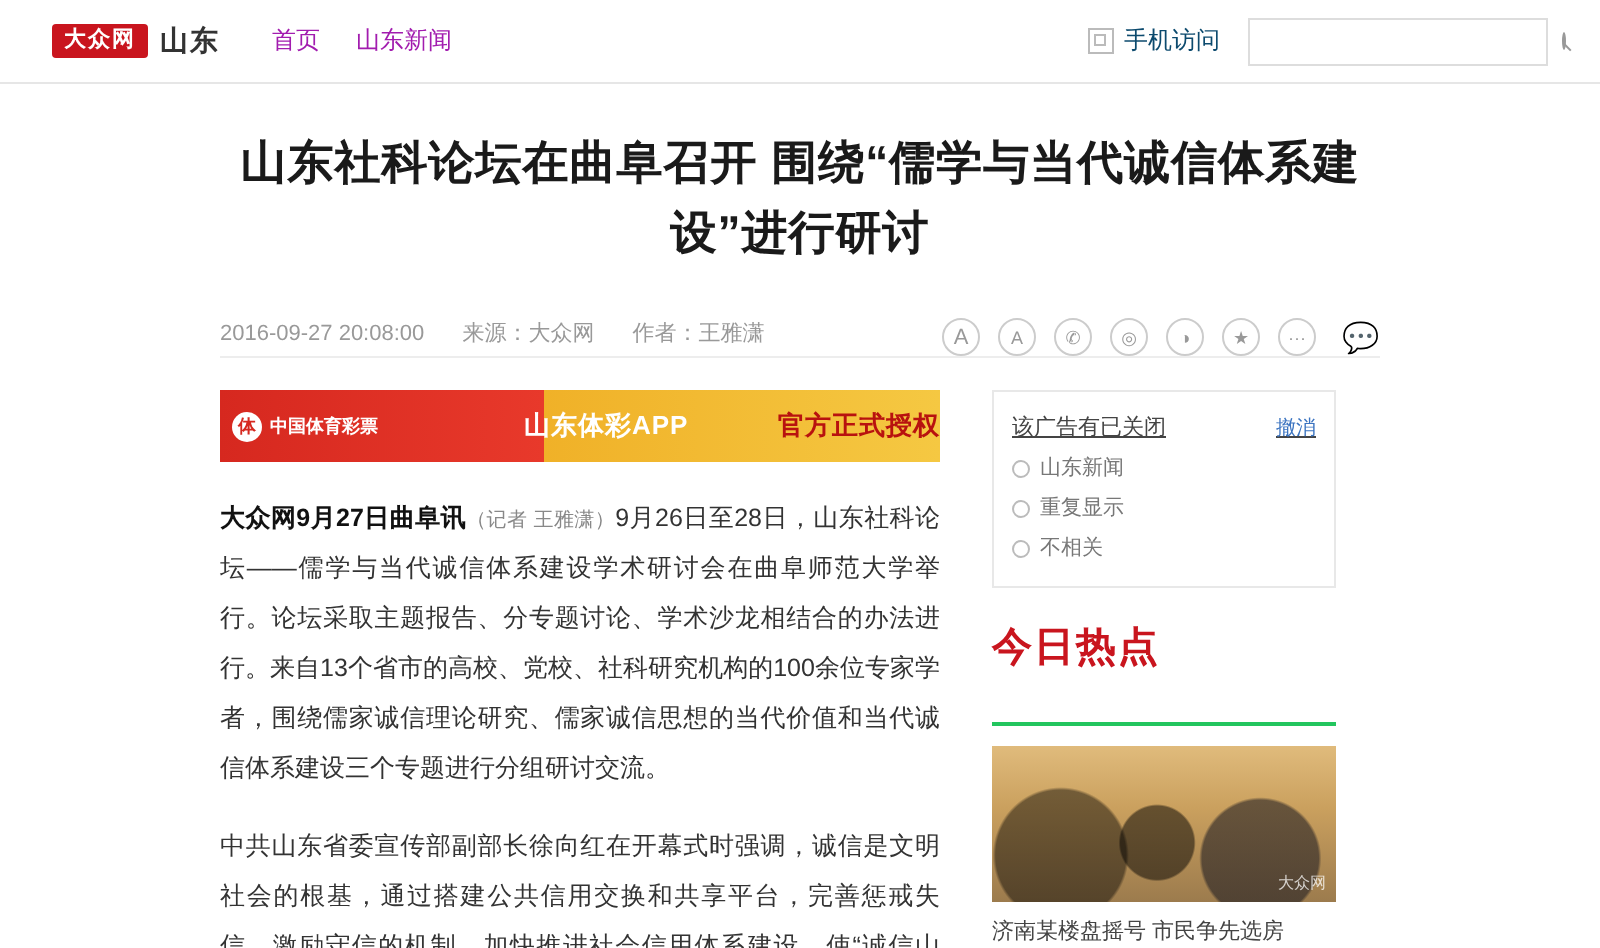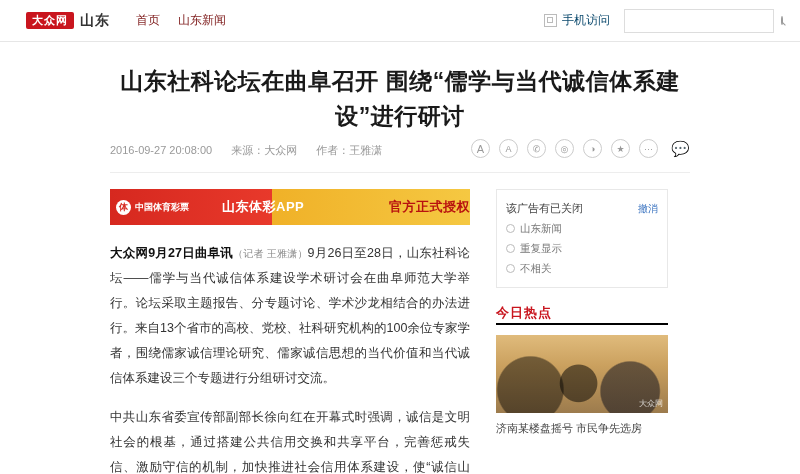--- a/index.html
+++ b/index.html
@@ -40,21 +40,21 @@
     letter-spacing: 1px;
   }
   .nav {
     display: flex;
     align-items: center;
     gap: 18px;
     margin-left: 26px;
     font-size: 12px;
     color: #555;
   }
-  .nav a { color: #7f1d1d; text-decoration: none; }
+  .nav a { color: #a21caf; text-decoration: none; }
   .spacer { flex: 1; }
   .mobile-link {
     font-size: 12px;
     color: #0c4a6e;
     display: flex;
     align-items: center;
     gap: 5px;
     margin-right: 14px;
   }
   .qr-icon {
@@ -105,23 +105,22 @@
     margin: 0;
     font-size: 23px;
     line-height: 1.5;
     font-weight: bold;
     color: #1a1a1a;
     letter-spacing: 0.5px;
     text-align: center;
   }
   .meta-row {
     display: flex;
-    align-items: flex-end;
-    margin: 6px 110px 0 110px;
-    padding-bottom: 14px;
+    align-items: flex-start;
+    margin: 26px 110px 0 110px;
     border-bottom: 1px solid #ededed;
     font-size: 11px;
     color: #999;
   }
   .meta-text span { margin-right: 16px; }
   .tools { margin-left: auto; display: flex; align-items: center; gap: 9px; }
   .tool-circle {
     width: 19px; height: 19px;
     border: 1px solid #ccc;
     border-radius: 50%;
@@ -167,20 +166,21 @@
     width: 15px; height: 15px; border-radius: 50%;
     background: #fff; color: #d6281f;
     font-size: 9px; display:flex; align-items:center; justify-content:center;
     font-weight: bold;
   }
   .ad-mid {
     color: #fff; font-size: 13px; font-weight: bold;
     letter-spacing: 0.5px;
     padding-left: 4px;
     width: 118px;
+    margin-left: 40px;
   }
   .ad-right {
     flex: 1;
     color: #b8120f; font-size: 13px; font-weight: bold;
     text-align: right;
     letter-spacing: 0.5px;
   }
 
   
   .para {
@@ -199,36 +199,37 @@
   .side-card {
     border: 1px solid #e8e8e8;
     padding: 8px 9px;
     font-size: 11px;
     color: #666;
     line-height: 1.9;
   }
   .side-card-head {
     display: flex; align-items: center; justify-content: space-between;
     color: #444;
+    text-decoration: underline;
   }
   .side-card-head .lnk { color: #3a73c0; font-size: 10px; }
   .side-card .q { color: #999; font-size: 10px; }
   .radio-row { display: flex; align-items: center; gap: 5px; font-size: 10.5px; color: #777; }
   .radio {
     width: 9px; height: 9px; border-radius: 50%;
     border: 1px solid #bbb; display: inline-block; background: #fff;
   }
 
   .side-title {
     margin-top: 16px;
-    font-size: 13px;
+    font-size: 20px;
     font-weight: bold;
     color: #c9151e;
-    border-bottom: 2px solid #000000;
-    padding-bottom: 1px;
+    border-bottom: 2px solid #22c55e;
+    padding-bottom: 24px;
     letter-spacing: 1px;
   }
   .thumb {
     margin-top: 10px;
     width: 100%;
     height: 78px;
     position: relative;
     overflow: hidden;
     background: #8e6a52;
   }

